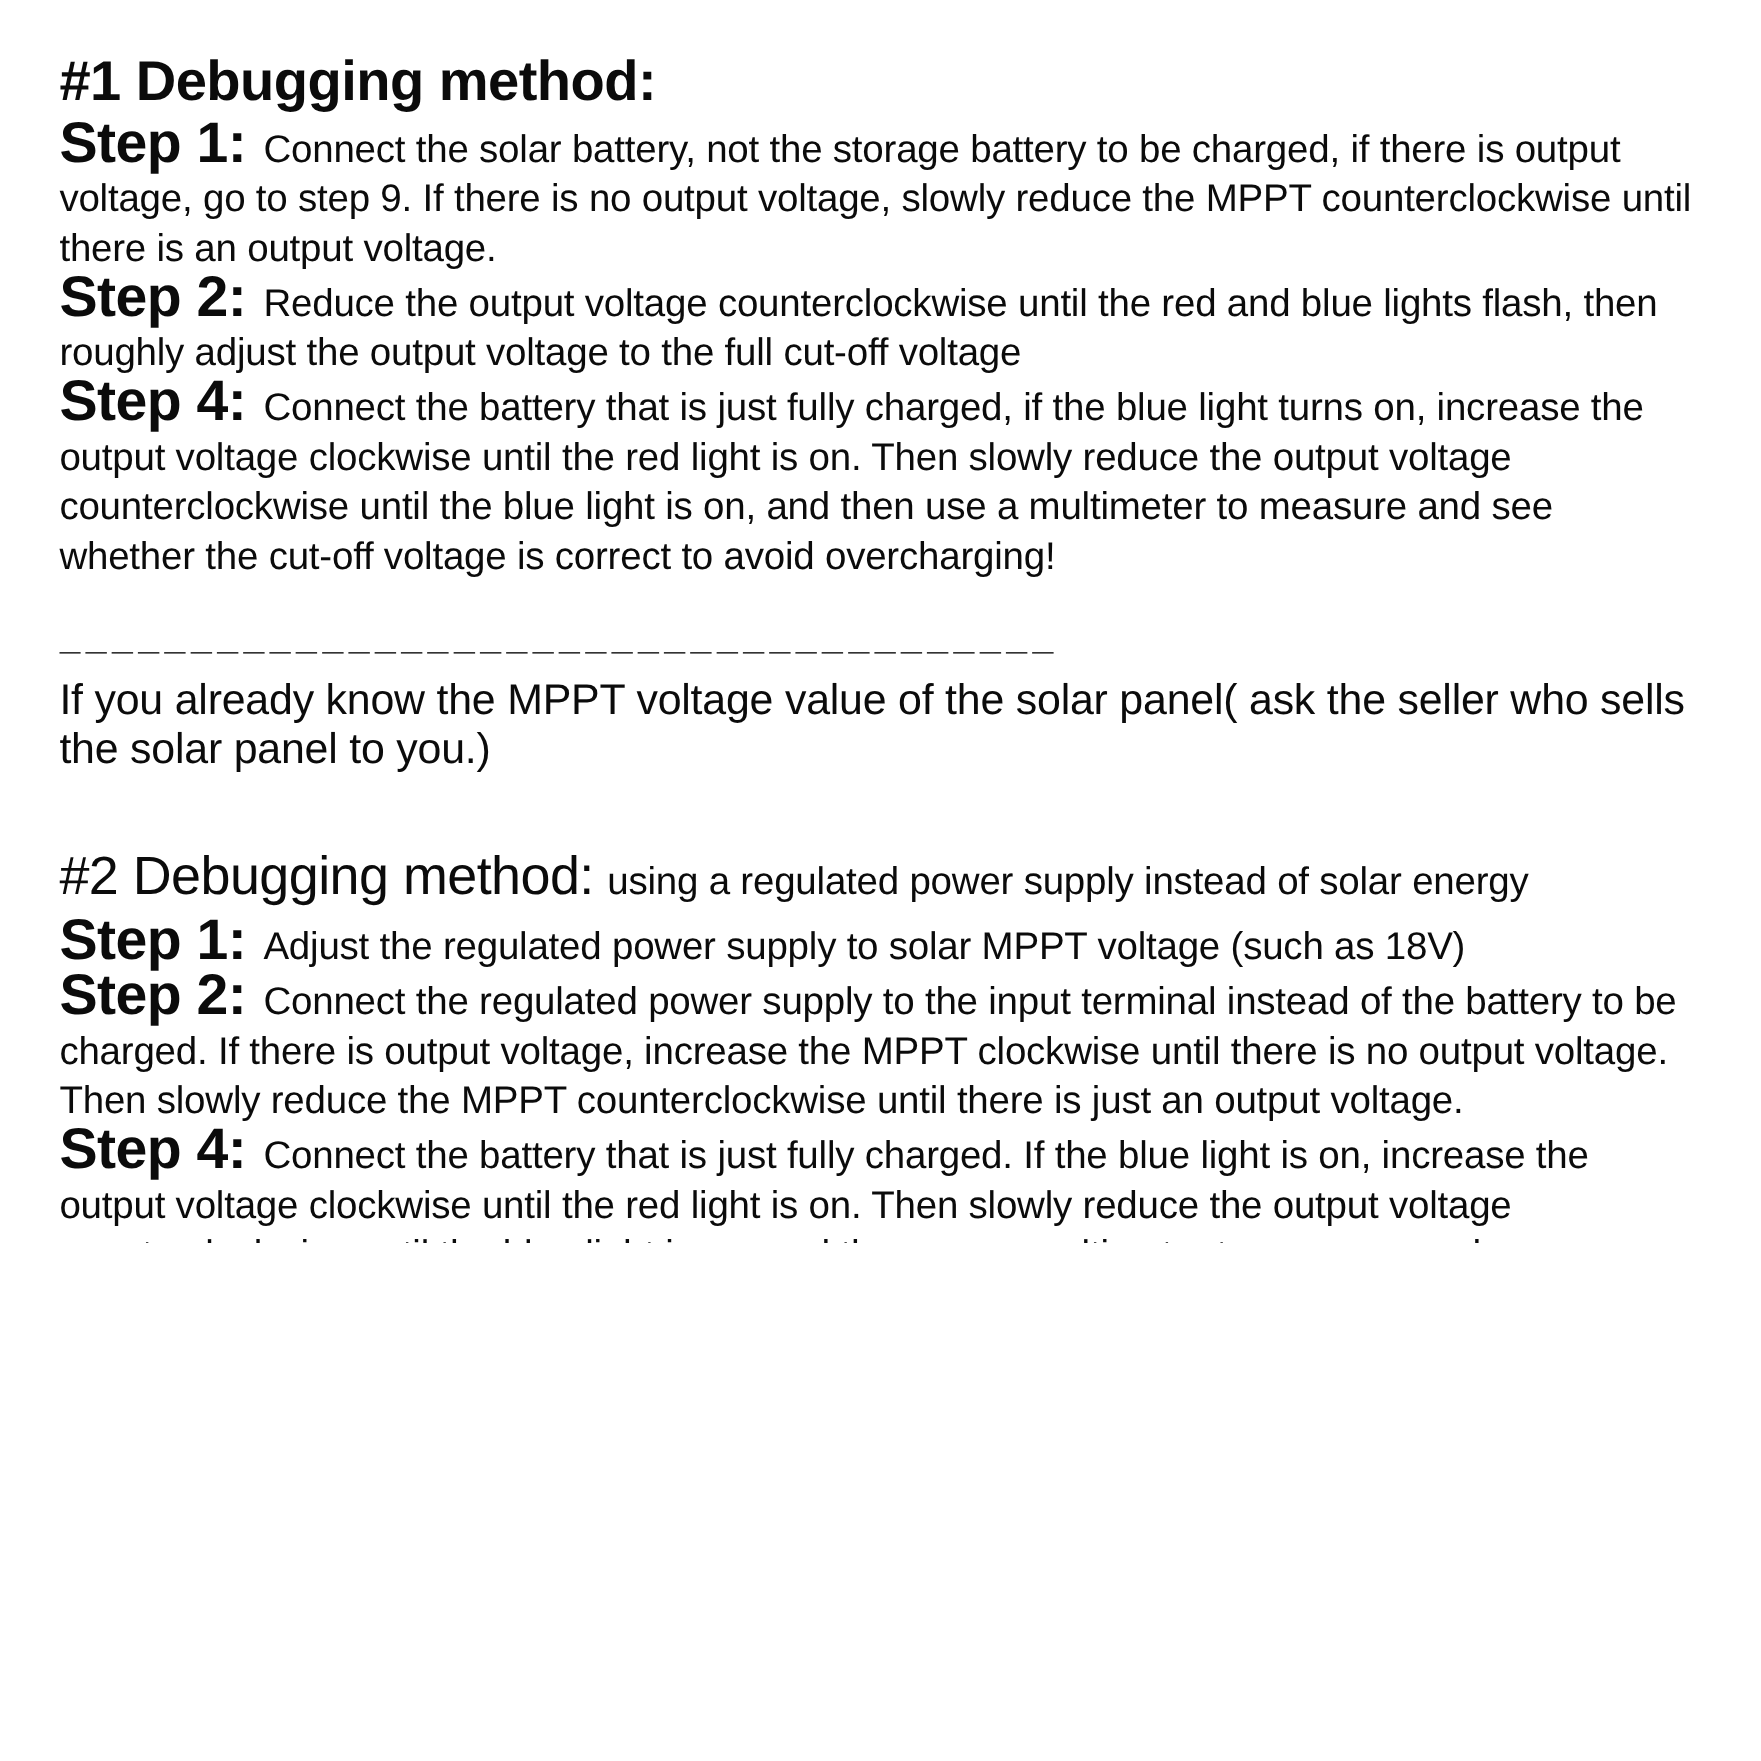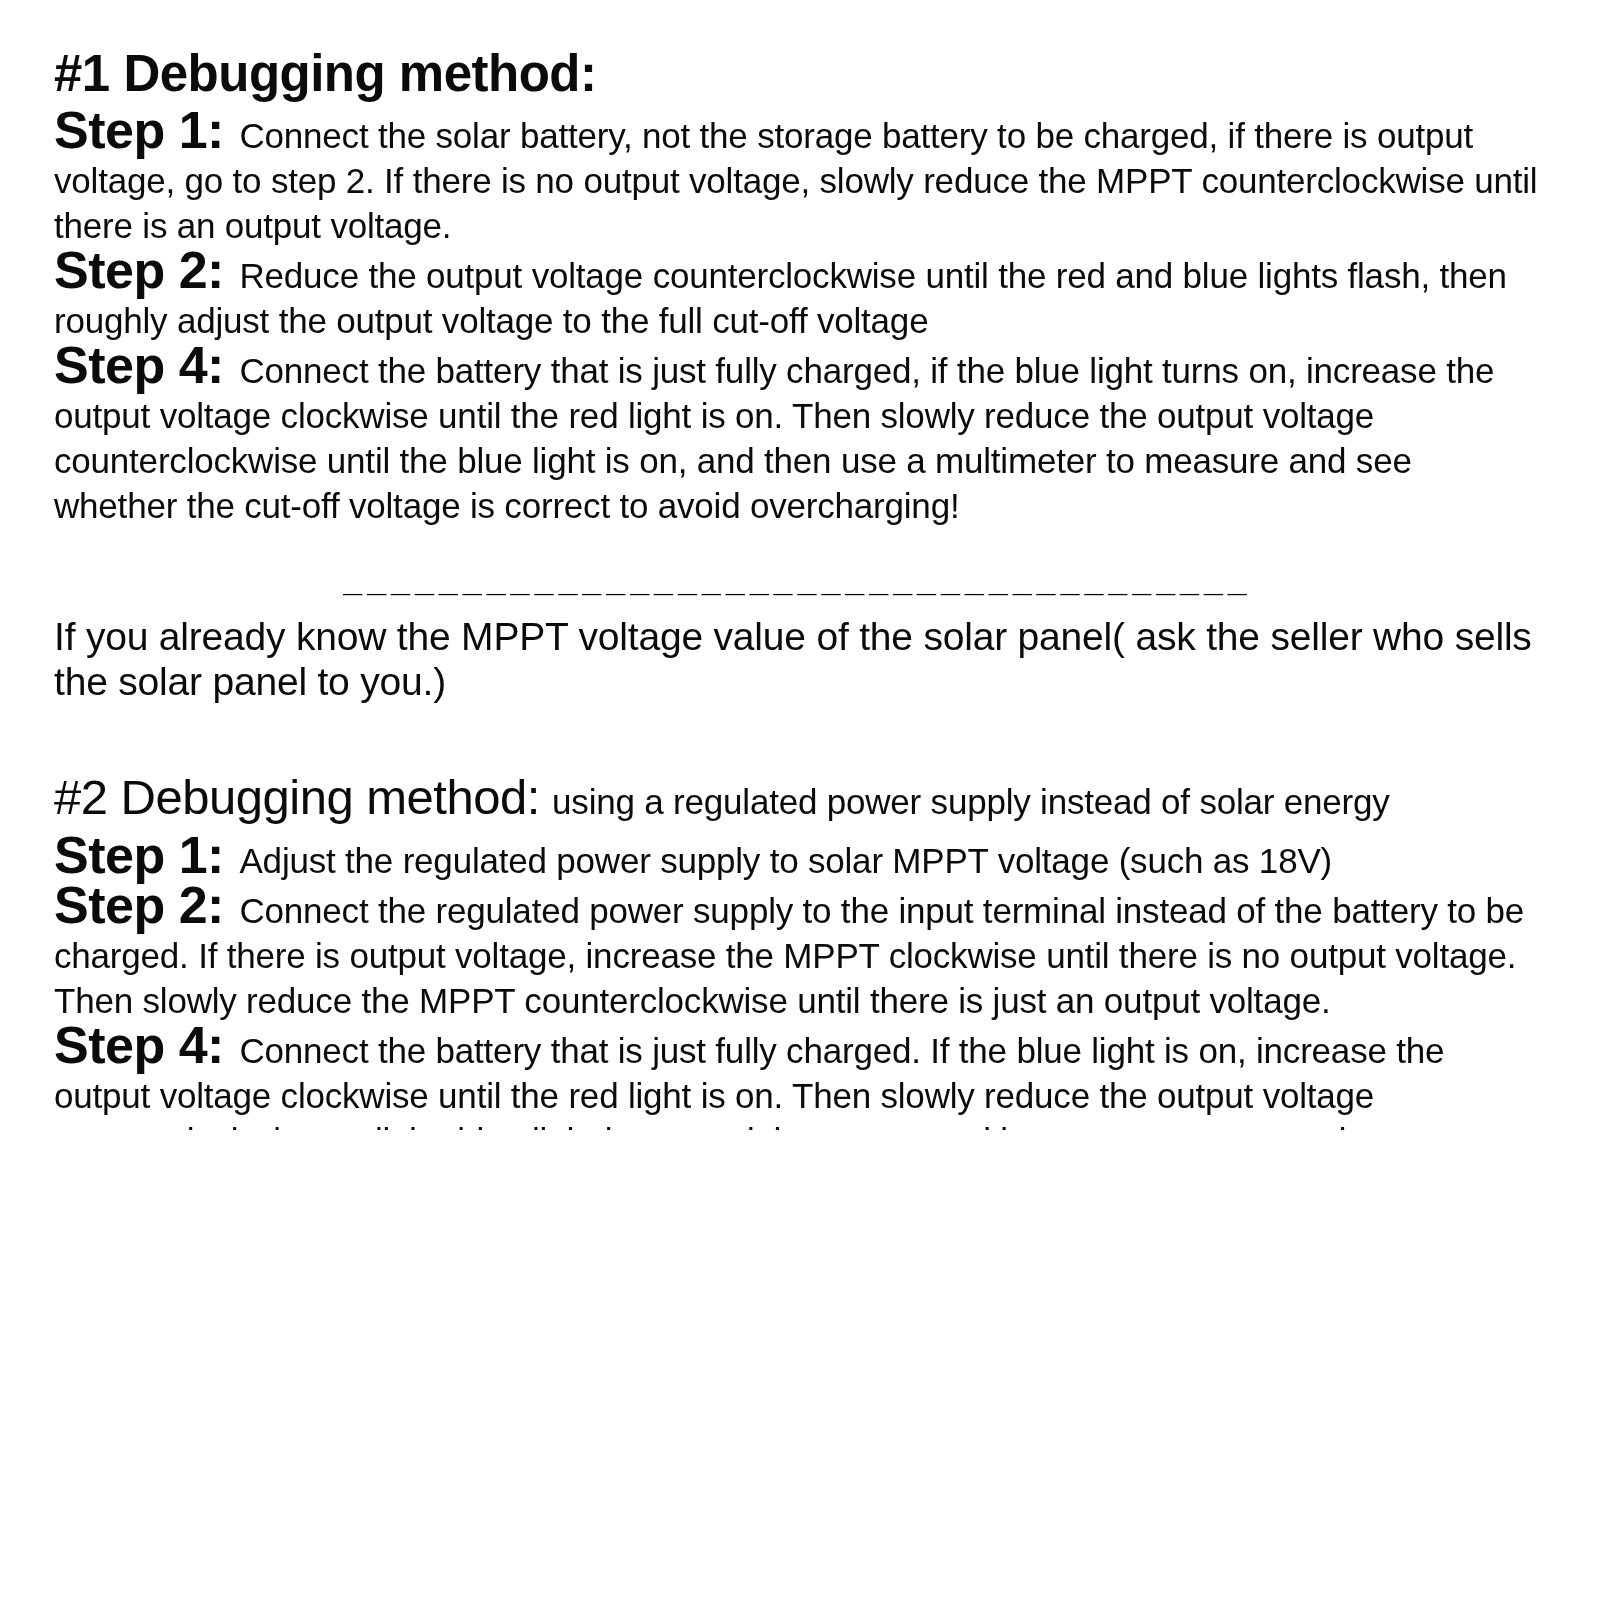--- a/index.html
+++ b/index.html
@@ -37,21 +37,20 @@
     letter-spacing: -0.5px;
   }
   .separator {
     margin-top: 26px;
     font-size: 34px;
     font-weight: 700;
     line-height: 50px;
     letter-spacing: 5px;
     white-space: nowrap;
     overflow: hidden;
-    text-align: center;
   }
   .note {
     margin: 10px 0 0 0;
     font-size: 39px;
     line-height: 45px;
     letter-spacing: -0.2px;
   }
   .h2-line {
     margin: 64px 0 2px 0;
     font-size: 35px;
@@ -66,21 +65,21 @@
   }
 </style>
 </head>
 <body>
 
 <div class="page">
 
   <section>
     <h1 class="h1">#1 Debugging method:</h1>
 
-    <p class="step"><span class="step-label">Step 1:</span><span>Connect the solar battery, not the storage battery to be charged, if there is output voltage, go to step 2. If there is no output voltage, slowly reduce the MPPT counterclockwise until there is an output voltage.</span></p>
+    <p class="step"><span class="step-label">Step 1:</span><span>Connect the solar battery, not the storage battery to be charged, if there is output voltage, go to step 9. If there is no output voltage, slowly reduce the MPPT counterclockwise until there is an output voltage.</span></p>
 
     <p class="step"><span class="step-label">Step 2:</span><span>Reduce the output voltage counterclockwise until the red and blue lights flash, then roughly adjust the output voltage to the full cut-off voltage</span></p>
 
 
     <p class="step"><span class="step-label">Step 4:</span><span>Connect the battery that is just fully charged, if the blue light turns on, increase the output voltage clockwise until the red light is on. Then slowly reduce the output voltage counterclockwise until the blue light is on, and then use a multimeter to measure and see whether the cut-off voltage is correct to avoid overcharging!</span></p>
   </section>
 
   <div class="separator">______________________________________</div>
 
   <p class="note">If you already know the MPPT voltage value of the solar panel( ask the seller who sells the solar panel to you.)</p>

